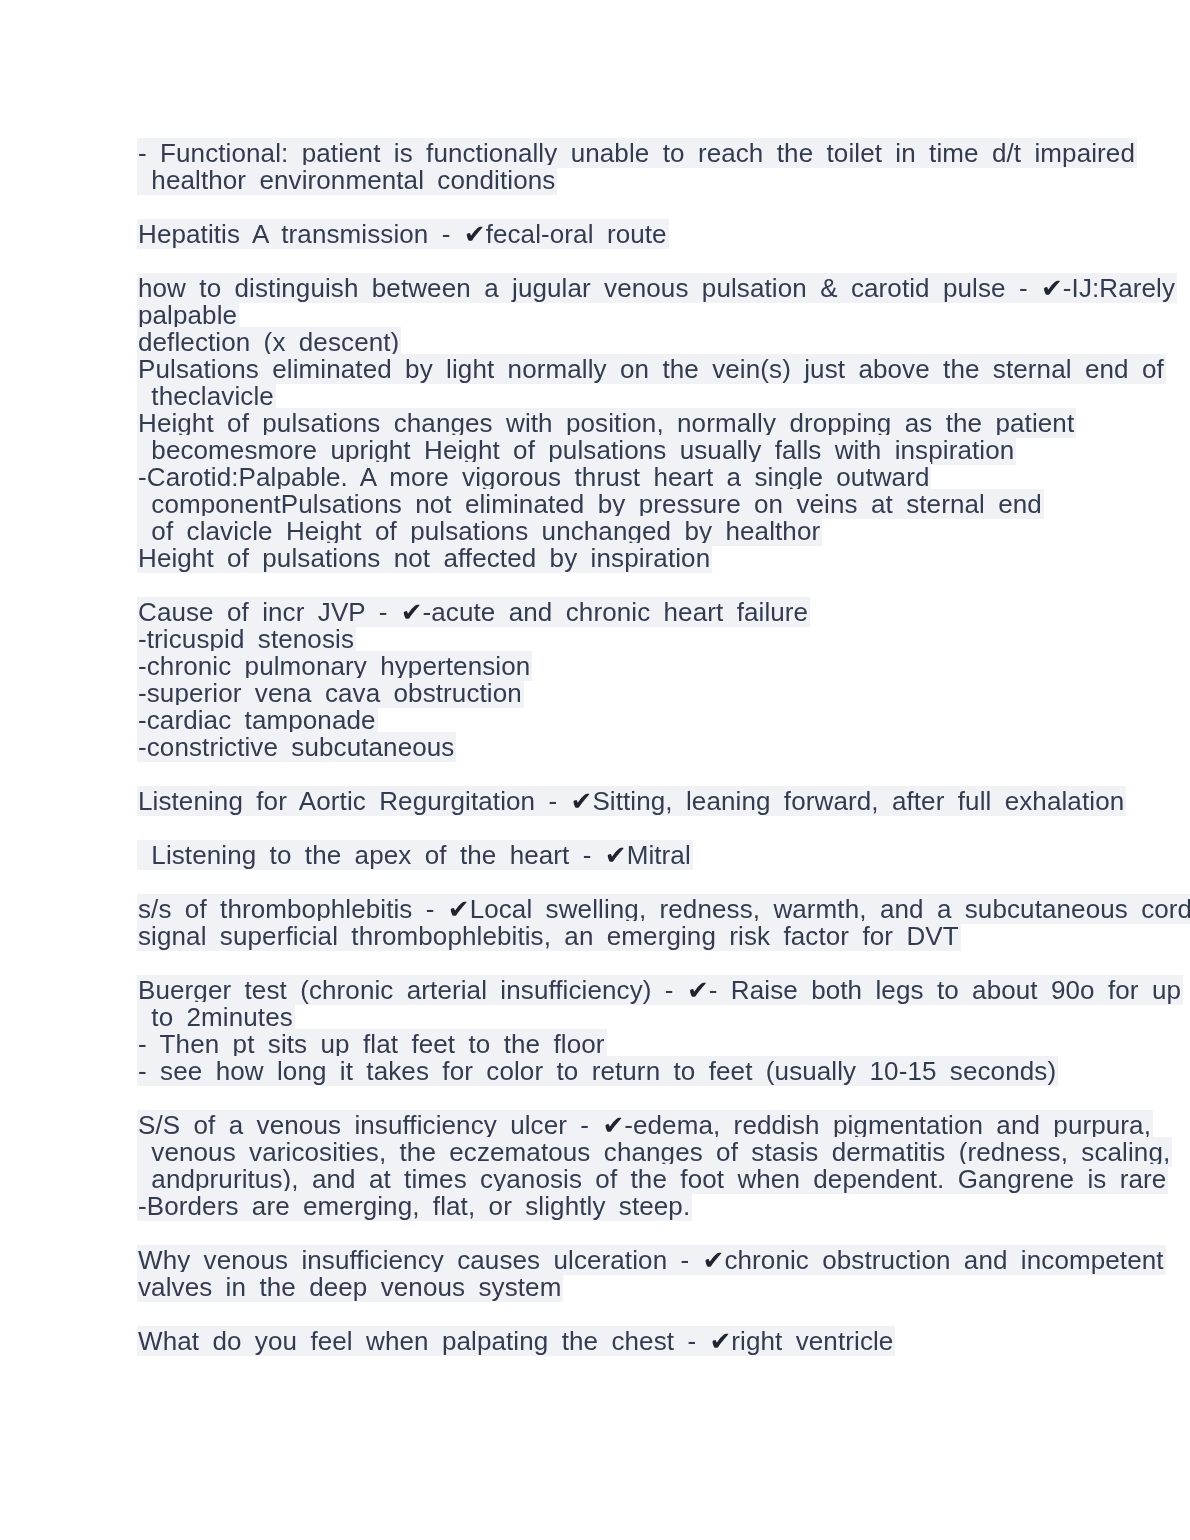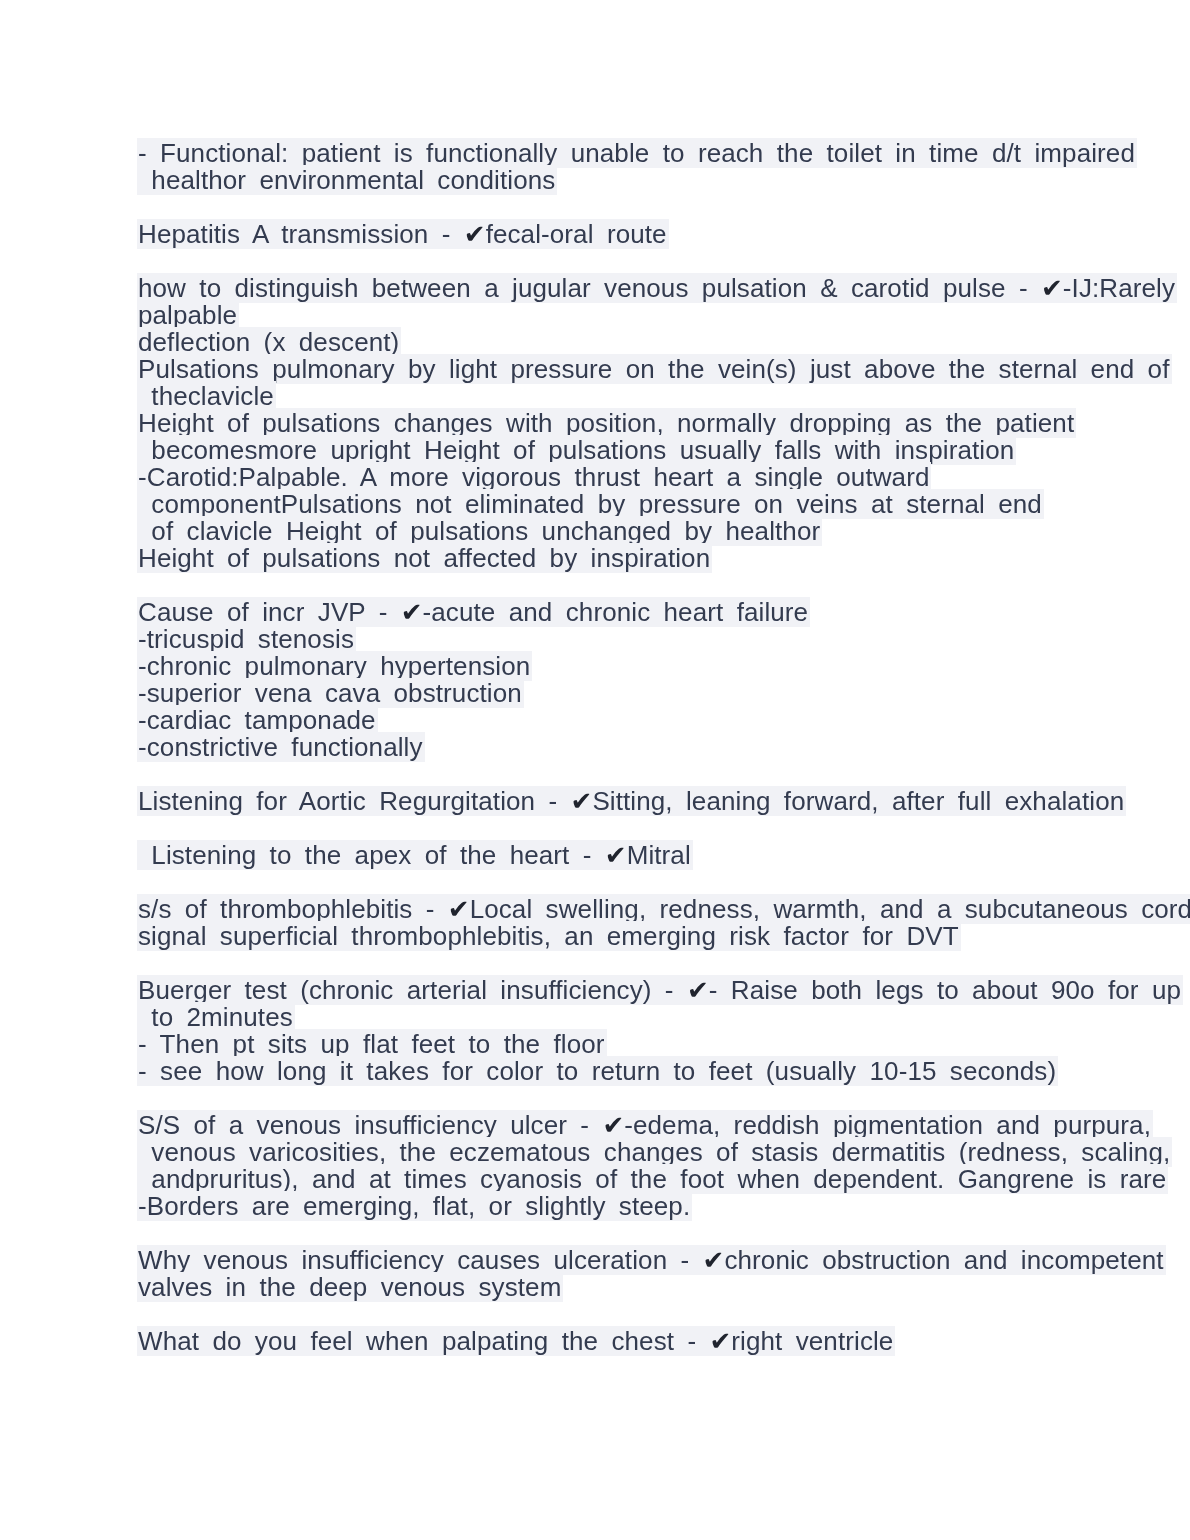--- a/index.html
+++ b/index.html
@@ -50,36 +50,36 @@
       <div class="line"><span class="hl">- Functional: patient is functionally unable to reach the toilet in time d/t impaired</span></div>
       <div class="line"><span class="hl"> healthor environmental conditions</span></div>
     </div>
     <div class="block">
       <div class="line"><span class="hl">Hepatitis A transmission - <span class="check">✔</span>fecal-oral route</span></div>
     </div>
     <div class="block">
       <div class="line"><span class="hl">how to distinguish between a jugular venous pulsation &amp; carotid pulse - <span class="check">✔</span>-IJ:Rarely</span></div>
       <div class="line"><span class="hl">palpable</span></div>
       <div class="line"><span class="hl">deflection (x descent)</span></div>
-      <div class="line"><span class="hl">Pulsations pulmonary by light pressure on the vein(s) just above the sternal end of</span></div>
+      <div class="line"><span class="hl">Pulsations eliminated by light normally on the vein(s) just above the sternal end of</span></div>
       <div class="line"><span class="hl"> theclavicle</span></div>
       <div class="line"><span class="hl">Height of pulsations changes with position, normally dropping as the patient</span></div>
       <div class="line"><span class="hl"> becomesmore upright Height of pulsations usually falls with inspiration</span></div>
       <div class="line"><span class="hl">-Carotid:Palpable. A more vigorous thrust heart a single outward</span></div>
       <div class="line"><span class="hl"> componentPulsations not eliminated by pressure on veins at sternal end</span></div>
       <div class="line"><span class="hl"> of clavicle Height of pulsations unchanged by healthor</span></div>
       <div class="line"><span class="hl">Height of pulsations not affected by inspiration</span></div>
     </div>
     <div class="block">
       <div class="line"><span class="hl">Cause of incr JVP - <span class="check">✔</span>-acute and chronic heart failure</span></div>
       <div class="line"><span class="hl">-tricuspid stenosis</span></div>
       <div class="line"><span class="hl">-chronic pulmonary hypertension</span></div>
       <div class="line"><span class="hl">-superior vena cava obstruction</span></div>
       <div class="line"><span class="hl">-cardiac tamponade</span></div>
-      <div class="line"><span class="hl">-constrictive functionally</span></div>
+      <div class="line"><span class="hl">-constrictive subcutaneous</span></div>
     </div>
     <div class="block">
       <div class="line"><span class="hl">Listening for Aortic Regurgitation - <span class="check">✔</span>Sitting, leaning forward, after full exhalation</span></div>
     </div>
     <div class="block">
       <div class="line"><span class="hl"> Listening to the apex of the heart - <span class="check">✔</span>Mitral</span></div>
     </div>
     <div class="block">
       <div class="line"><span class="hl">s/s of thrombophlebitis - <span class="check">✔</span>Local swelling, redness, warmth, and a subcutaneous cord</span></div>
       <div class="line"><span class="hl">signal superficial thrombophlebitis, an emerging risk factor for DVT</span></div>

